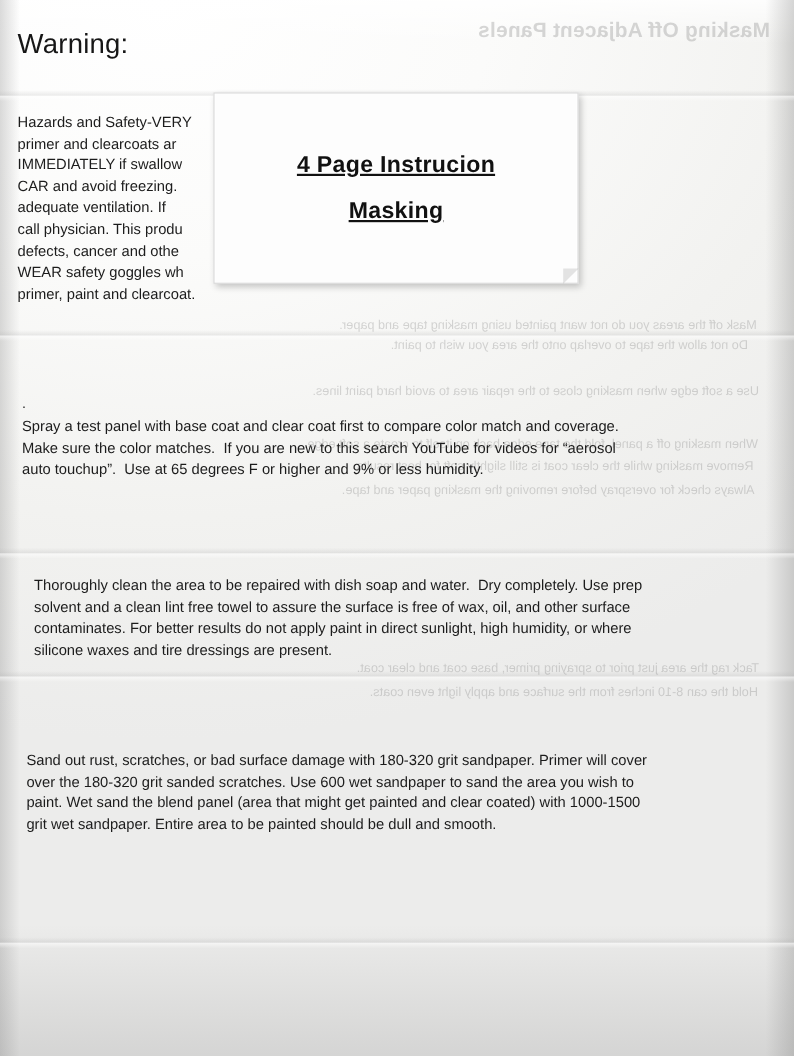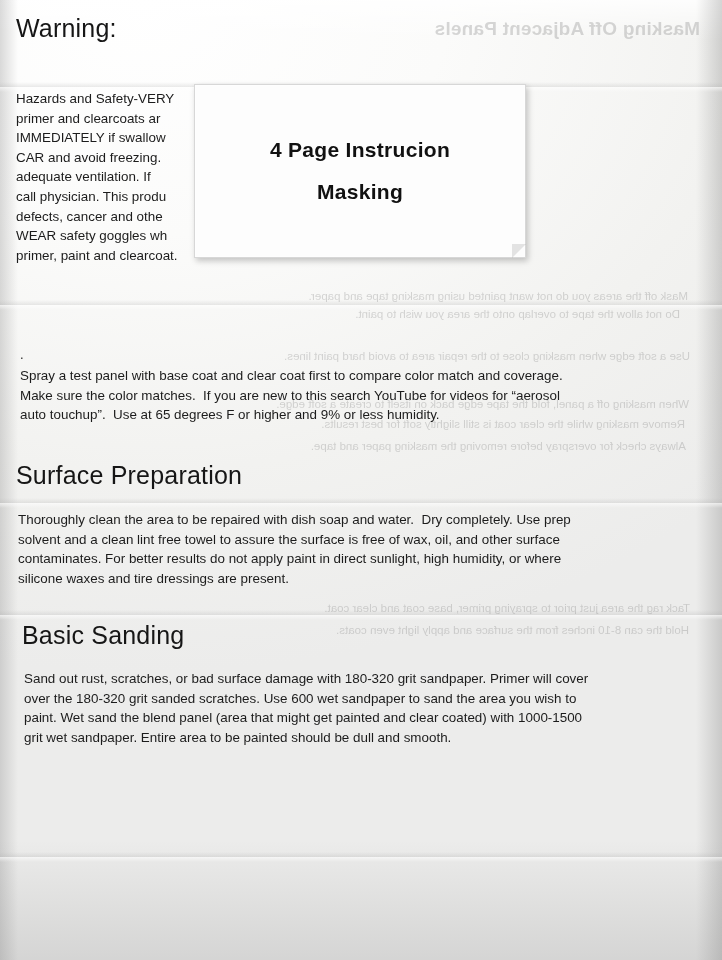--- a/index.html
+++ b/index.html
@@ -74,20 +74,21 @@
   }
   .ghost-body {
     font-size: 11.5px;
     line-height: 16px;
   }
 
   
   .content {
     position: absolute;
     inset: 0;
+    margin-top: 12px;
   }
   h2.head {
     position: absolute;
     margin: 0;
     font-weight: normal;
     font-size: 25px;
     line-height: 28px;
     color: #161616;
     letter-spacing: 0.2px;
   }
@@ -118,20 +119,21 @@
     flex-direction: column;
     align-items: center;
     justify-content: center;
     gap: 18px;
   }
   .label-card .line {
     font-size: 21px;
     font-weight: bold;
     color: #111;
     letter-spacing: 0.3px;
+    text-decoration: underline;
   }
   .corner-fold {
     position: absolute;
     right: -1px;
     bottom: -1px;
     width: 0; height: 0;
     border-left: 14px solid rgba(0,0,0,0.10);
     border-bottom: 14px solid transparent;
   }
 </style>
@@ -171,27 +173,25 @@
 call physician. This produ                                        alifornia to cause birth
 defects, cancer and othe                                        ve paint respirator and
 WEAR safety goggles wh                                        eyes. This includes the
 primer, paint and clearcoat.</p>
 
     <span class="dot" style="left:20px; top:347px;">.</span>
     <p class="body" style="left:20px; top:366px; width:690px;">Spray a test panel with base coat and clear coat first to compare color match and coverage.
 Make sure the color matches.  If you are new to this search YouTube for videos for “aerosol
 auto touchup”.  Use at 65 degrees F or higher and 9% or less humidity.</p>
 
-    <h2 class="head" style="left:16px; top:461px;">Surface Preparation</h2>
-    <p class="body" style="left:18px; top:510px; width:692px;">Thoroughly clean the area to be repaired with dish soap and water.  Dry completely. Use prep
+    <p class="body" style="left:31px; top:510px; width:692px;">Thoroughly clean the area to be repaired with dish soap and water.  Dry completely. Use prep
 solvent and a clean lint free towel to assure the surface is free of wax, oil, and other surface
 contaminates. For better results do not apply paint in direct sunlight, high humidity, or where
 silicone waxes and tire dressings are present.</p>
 
-    <h2 class="head" style="left:22px; top:621px;">Basic Sanding</h2>
     <p class="body" style="left:24px; top:669px; width:686px;">Sand out rust, scratches, or bad surface damage with 180-320 grit sandpaper. Primer will cover
 over the 180-320 grit sanded scratches. Use 600 wet sandpaper to sand the area you wish to
 paint. Wet sand the blend panel (area that might get painted and clear coated) with 1000-1500
 grit wet sandpaper. Entire area to be painted should be dull and smooth.</p>
 
   </div>
 
   <div class="label-card">
     <div class="line">4 Page Instrucion</div>
     <div class="line">Masking</div>

